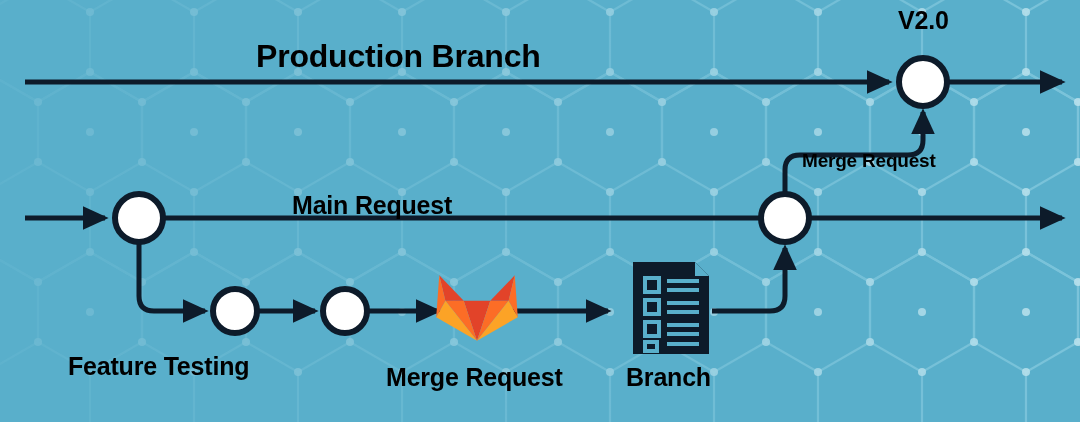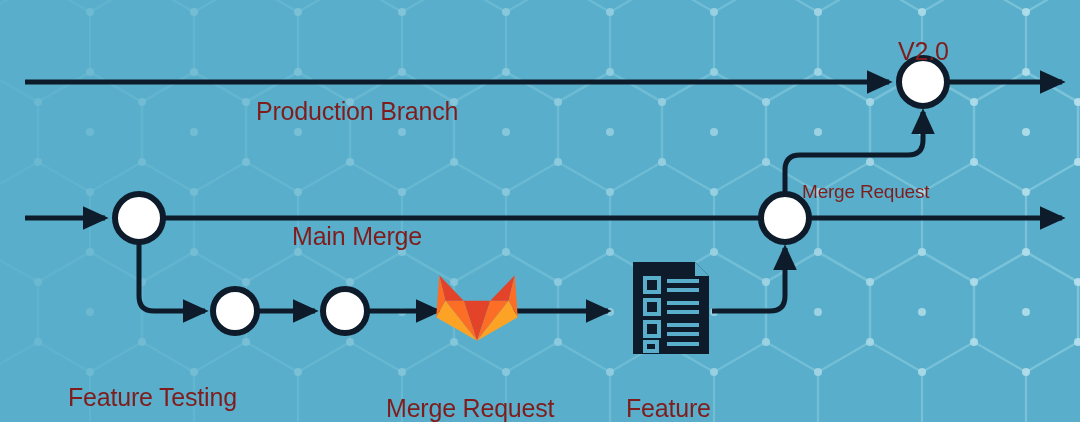--- a/index.html
+++ b/index.html
@@ -22,28 +22,27 @@
     top: 0;
     width: 1080px;
     height: 422px;
   }
   #bg-hex { z-index: 1; }
   #diagram { z-index: 2; }
 
   .lbl {
     position: absolute;
     z-index: 3;
-    font-weight: normal;
-    color: #7f1d1d;
+    font-weight: bold;
+    color: #000000;
     white-space: nowrap;
     line-height: 1;
     letter-spacing: -0.2px;
-    margin-top: 31px;
   }
-  .lbl-production { left: 256px; top: 68px;  font-size: 25px; }
+  .lbl-production { left: 256px; top: 40px;  font-size: 32px; }
   .lbl-main       { left: 292px; top: 193px; font-size: 25px; }
   .lbl-v20        { left: 898px; top: 8px;   font-size: 25px; }
   .lbl-mr-top     { left: 802px; top: 151px; font-size: 19px; }
   .lbl-feature    { left: 68px;  top: 354px; font-size: 25px; }
   .lbl-mr-bottom  { left: 386px; top: 365px; font-size: 25px; }
   .lbl-testing    { left: 626px; top: 365px; font-size: 25px; }
 </style>
 </head>
 <body>
 
@@ -147,20 +146,20 @@
         <line x1="-4" y1="-5" x2="28" y2="-5"></line>
         <line x1="-4" y1="4" x2="28" y2="4"></line>
         <line x1="-4" y1="17" x2="28" y2="17"></line>
         <line x1="-4" y1="26" x2="28" y2="26"></line>
         <line x1="-4" y1="36" x2="28" y2="36"></line>
       </g>
     </g>
   </svg>
 
   <div class="lbl lbl-production">Production Branch</div>
-  <div class="lbl lbl-main">Main Merge</div>
+  <div class="lbl lbl-main">Main Request</div>
   <div class="lbl lbl-v20">V2.0</div>
   <div class="lbl lbl-mr-top">Merge Request</div>
   <div class="lbl lbl-feature">Feature Testing</div>
   <div class="lbl lbl-mr-bottom">Merge Request</div>
-  <div class="lbl lbl-testing">Feature</div>
+  <div class="lbl lbl-testing">Branch</div>
 
 </div>
 
 </body></html>

